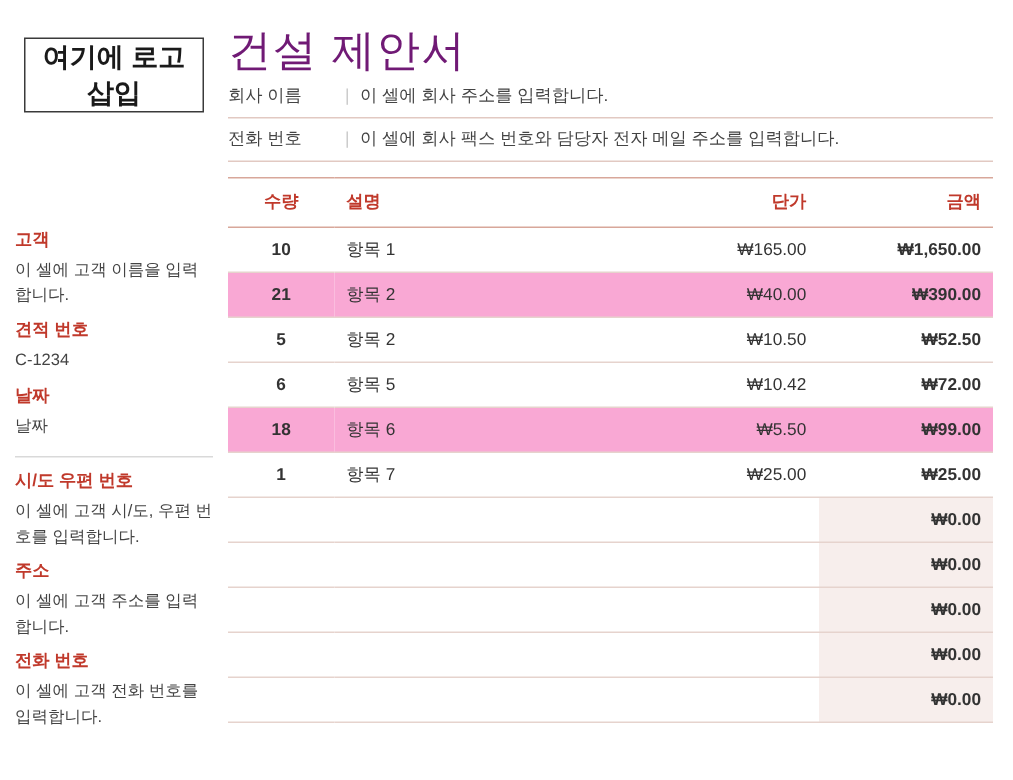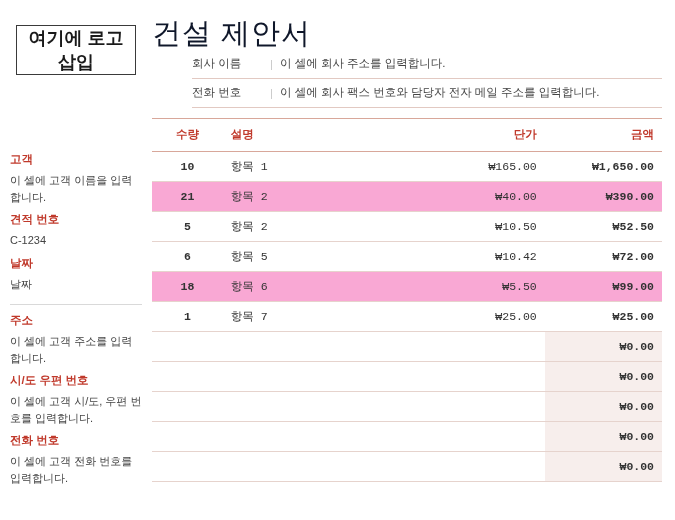--- a/index.html
+++ b/index.html
@@ -65,40 +65,39 @@
     border-top: 1px solid #d9d9d9;
     margin: 5px 0 8px 0;
   }
 
   
   .title {
     position: absolute;
     left: 152px;
     top: 14px;
     font-size: 29px;
-    color: #0f172a;
+    color: #701a75;
     letter-spacing: 1px;
     font-weight: normal;
   }
 
   
   .info {
     position: absolute;
     left: 152px;
     top: 50px;
     width: 510px;
   }
   .info-row {
     display: flex;
     align-items: center;
     font-size: 11.5px;
     color: #444444;
     padding: 6px 0 7px 0;
     border-bottom: 1px solid #e2c9c2;
-    margin-left: 40px;
   }
   .info-label {
     width: 78px;
     flex: 0 0 78px;
     color: #444444;
   }
   .info-sep {
     width: 10px;
     flex: 0 0 10px;
     color: #c9c9c9;
@@ -131,21 +130,20 @@
   th.c-qty { width: 62px; text-align: center; }
   th.c-desc { width: 210px; text-align: left; padding-left: 12px; }
   th.c-unit { width: 120px; text-align: right; }
   th.c-amt  { width: 108px; text-align: right; padding-right: 12px; }
 
   table.items tbody td {
     padding: 7px 8px;
     border-bottom: 1px solid #e6d3cd;
     color: #333333;
     height: 15px;
-    font-family: Liberation Mono, monospace;
   }
   td.c-qty { text-align: center; font-weight: bold; }
   td.c-desc { text-align: left; padding-left: 12px; }
   td.c-unit { text-align: right; }
   td.c-amt  { text-align: right; padding-right: 12px; font-weight: bold; }
 
   tbody tr.alt td {
     background: #f9a8d4;
   }
   tbody tr.empty td.c-qty,
@@ -192,26 +190,26 @@
       <div class="side-block">
         <div class="side-head">견적 번호</div>
         <div class="side-text">C-1234</div>
       </div>
       <div class="side-block">
         <div class="side-head">날짜</div>
         <div class="side-text">날짜</div>
       </div>
       <div class="side-rule"></div>
       <div class="side-block">
+        <div class="side-head">시/도 우편 번호</div>
+        <div class="side-text">이 셀에 고객 시/도, 우편 번호를 입력합니다.</div>
+      </div>
+      <div class="side-block">
         <div class="side-head">주소</div>
         <div class="side-text">이 셀에 고객 주소를 입력합니다.</div>
-      </div>
-      <div class="side-block">
-        <div class="side-head">시/도 우편 번호</div>
-        <div class="side-text">이 셀에 고객 시/도, 우편 번호를 입력합니다.</div>
       </div>
       <div class="side-block">
         <div class="side-head">전화 번호</div>
         <div class="side-text">이 셀에 고객 전화 번호를 입력합니다.</div>
       </div>
     </div>
 
   <div class="table-wrap">
     <table class="items">
       <thead>

